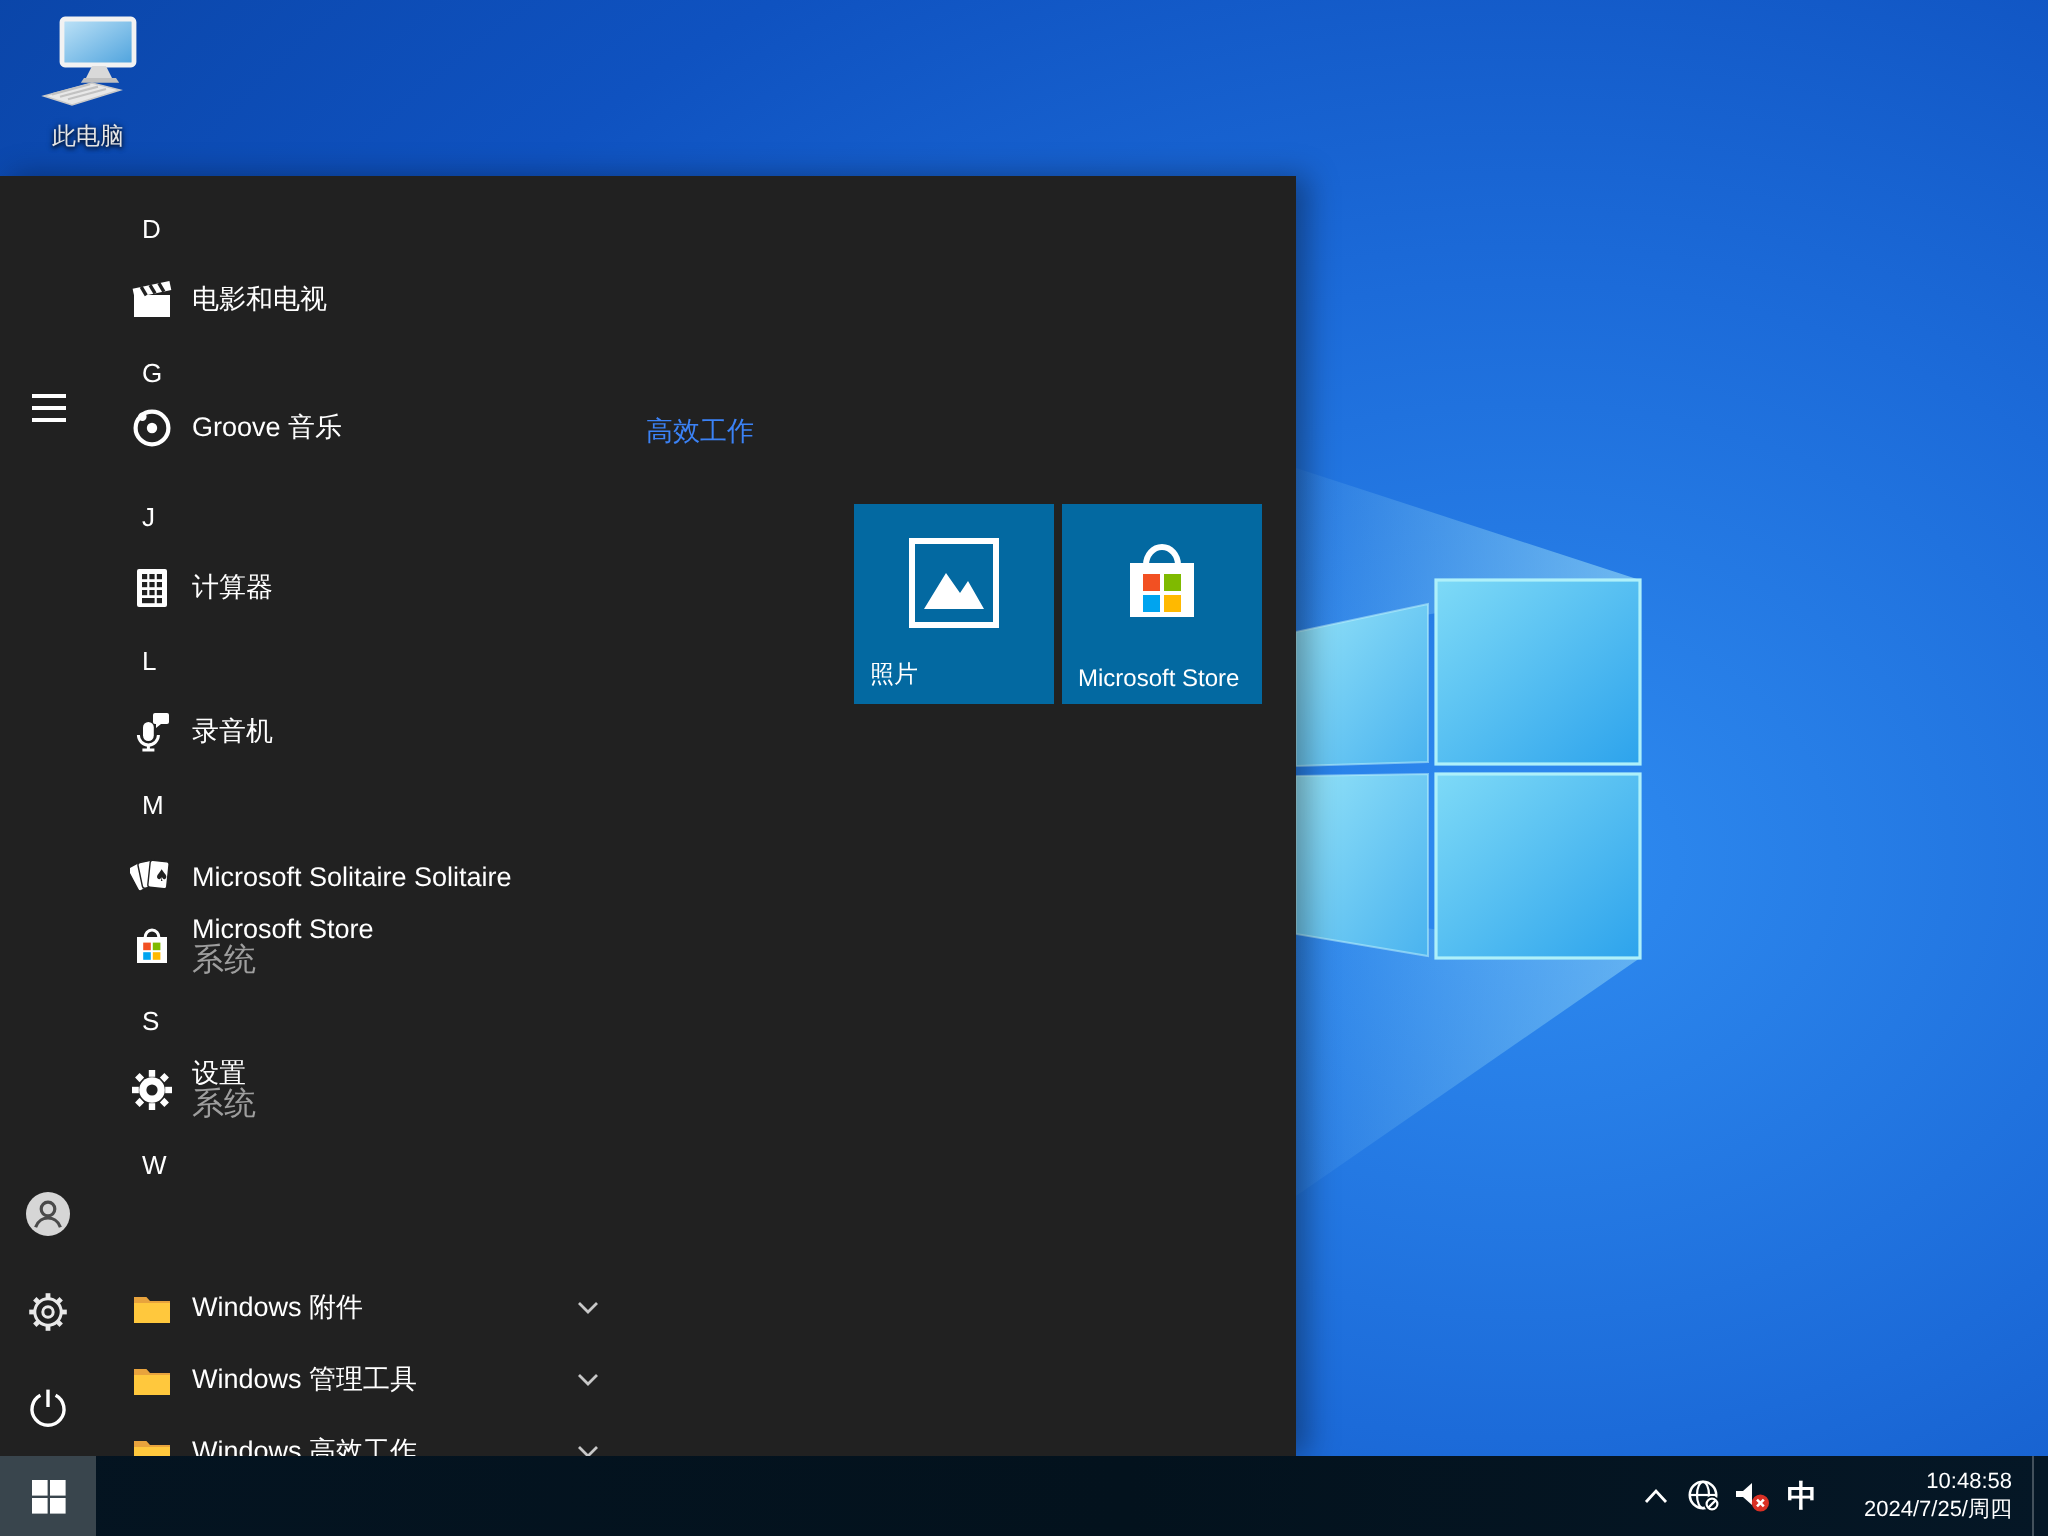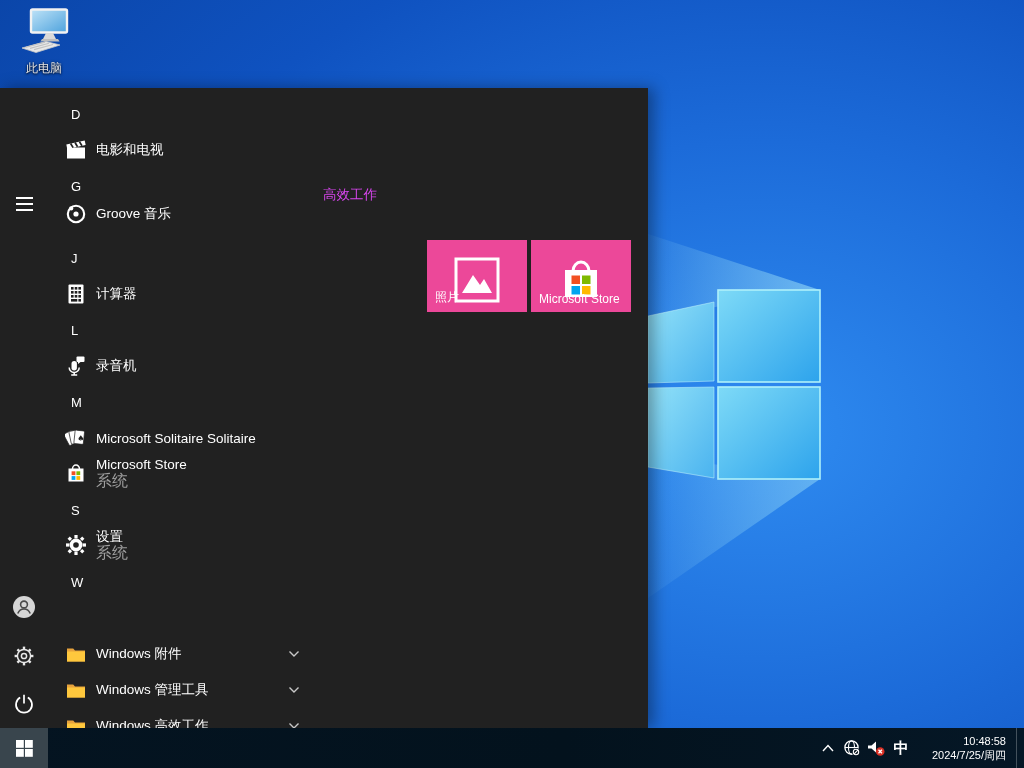--- a/index.html
+++ b/index.html
@@ -32,23 +32,23 @@
   .app-row .app-icon{position:absolute;left:17px;top:50%;transform:translateY(-50%);
     width:22px;height:22px;display:flex;align-items:center;justify-content:center;}
   .app-row .app-label{position:absolute;left:48px;font-size:13.5px;color:#fff;white-space:nowrap;}
   .app-row.two-line{height:36px;}
   .app-row.two-line .app-text{position:absolute;left:48px;top:1px;display:flex;flex-direction:column;}
   .app-row.two-line .app-text .t{font-size:13.5px;color:#fff;line-height:17px;white-space:nowrap;}
   .app-row.two-line .app-text .s{font-size:16px;color:#9e9e9e;line-height:15px;}
   .chev{position:absolute;left:238px;width:16px;height:16px;top:50%;
     transform:translateY(-50%);display:flex;align-items:center;justify-content:center;}
   
-  .tile-group-title{position:absolute;left:323px;top:98px;font-size:13.5px;color:#d946ef;}
+  .tile-group-title{position:absolute;left:323px;top:119px;font-size:13.5px;color:#3b82f6;}
   .tiles{position:absolute;left:427px;top:152px;display:flex;gap:4px;}
-  .tile{position:relative;width:100px;height:72px;background:#ec4899;cursor:pointer;}
+  .tile{position:relative;width:100px;height:100px;background:#0369a1;cursor:pointer;margin-top:12px;}
   .tile .tile-icon{position:absolute;left:50%;top:42px;transform:translate(-50%,-50%);}
   .tile .tile-label{position:absolute;left:8px;bottom:6px;font-size:12px;color:#fff;white-space:nowrap;}
   
   .taskbar{position:absolute;left:0;top:728px;width:1024px;height:40px;
     background:linear-gradient(90deg,#041421 0%,#03121d 55%,#051726 100%);z-index:5;}
   .start-btn{position:absolute;left:0;top:0;width:48px;height:40px;background:#39454d;
     display:flex;align-items:center;justify-content:center;cursor:pointer;}
   .tray{position:absolute;right:0;top:0;height:40px;display:flex;align-items:center;}
   .tray-icon{width:24px;height:40px;display:flex;align-items:center;justify-content:center;cursor:pointer;}
   .ime{width:26px;text-align:center;font-size:15px;font-weight:bold;color:#fff;cursor:pointer;}

